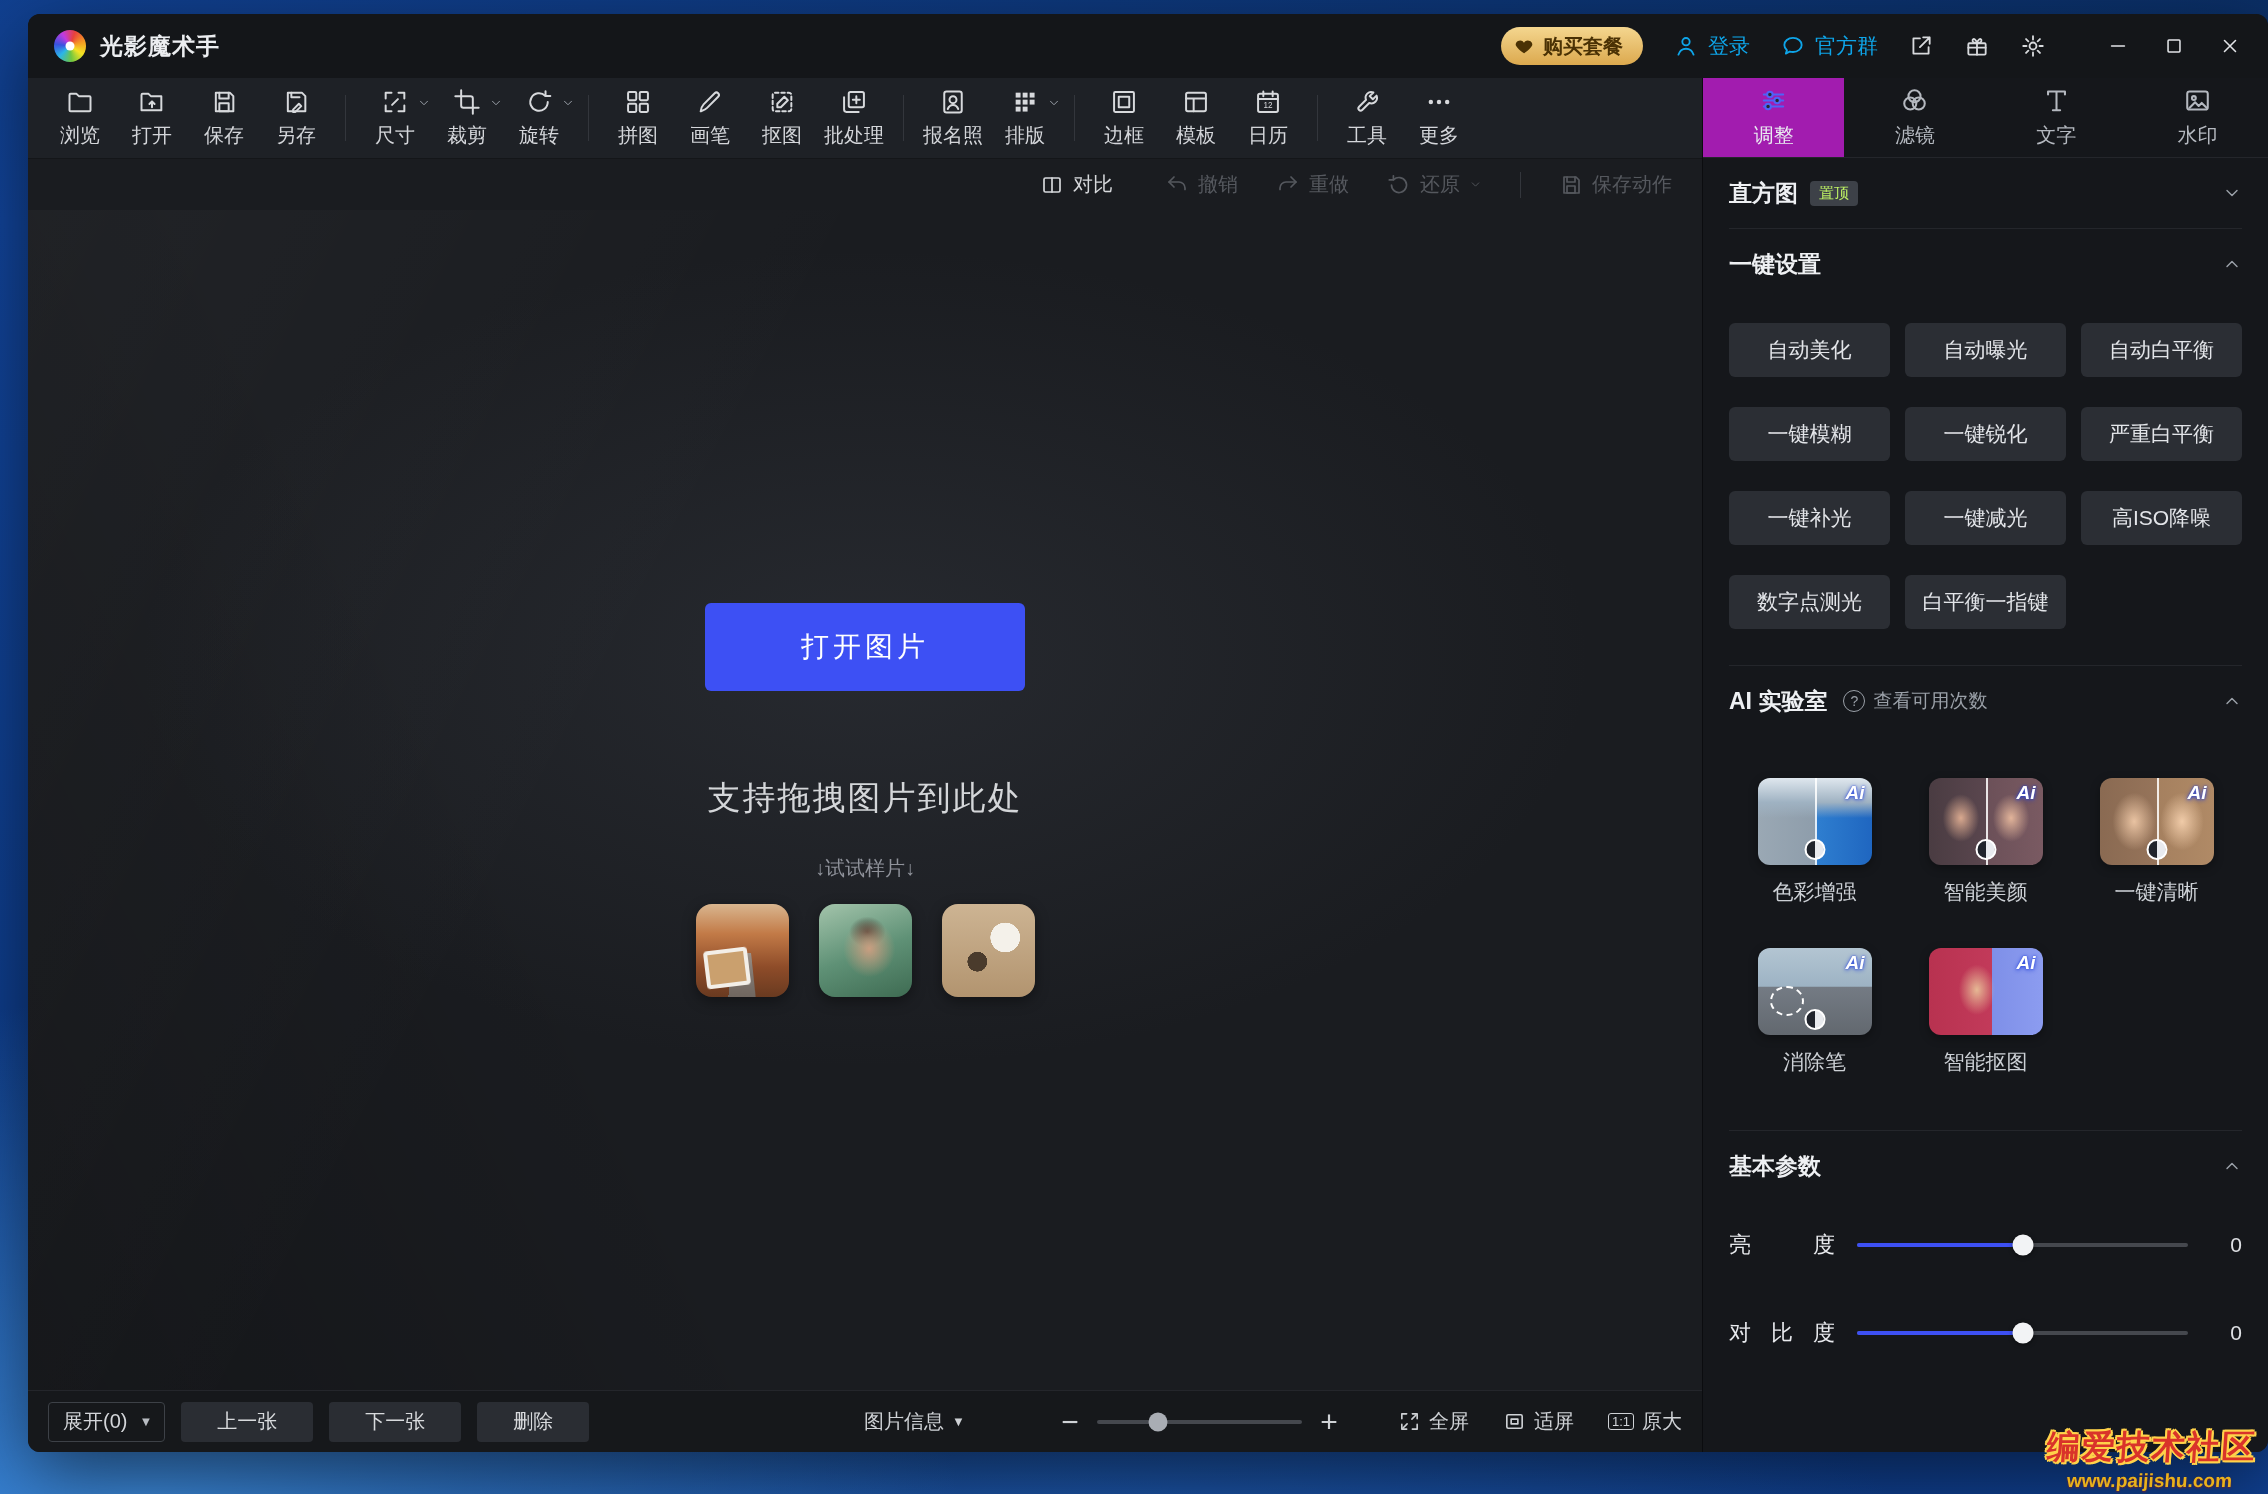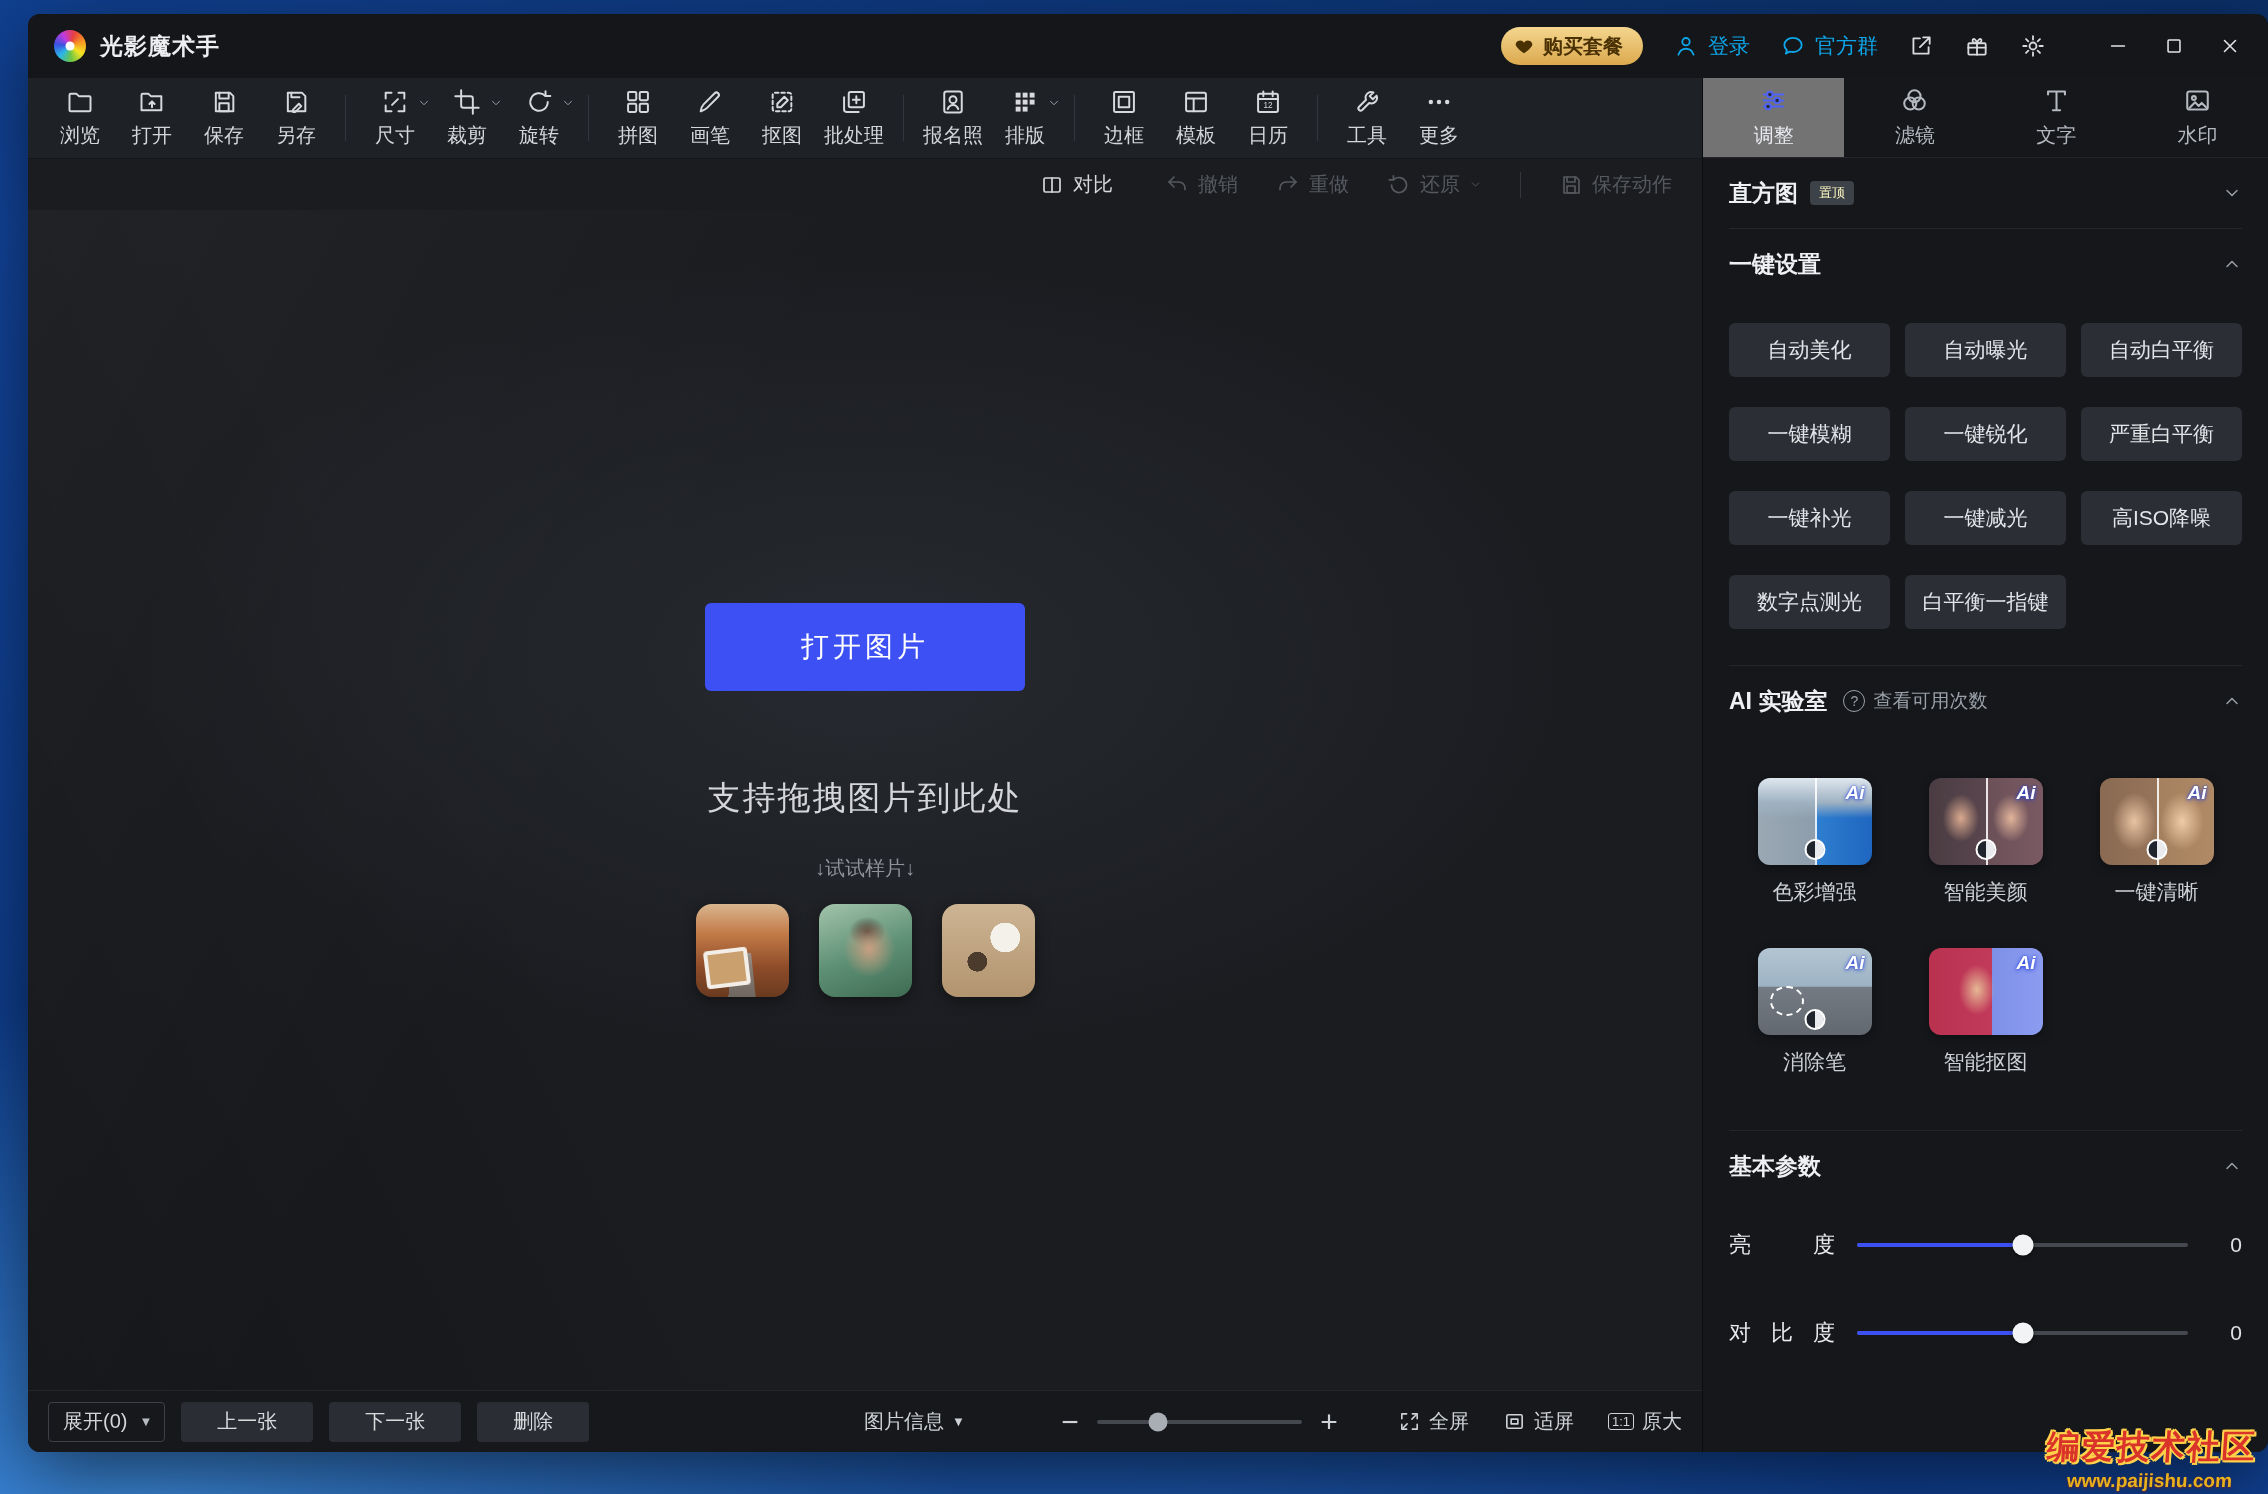--- a/index.html
+++ b/index.html
@@ -110,29 +110,29 @@
   .viewmodes{display:flex;align-items:center;gap:34px;margin-left:52px}
   .viewmode{display:flex;align-items:center;gap:8px;color:#cfd2d6}
   .viewmode svg{width:23px;height:23px}
   .ratio-chip{border:1.6px solid #cfd2d6;border-radius:3px;font-size:13px;padding:1px 3px;line-height:1}
 
   
   .tabs{height:80px;flex:0 0 80px;display:flex;border-bottom:1px solid #24262b}
   .tab{flex:1;display:flex;flex-direction:column;align-items:center;justify-content:center;gap:7px;
     font-size:20px;color:#b4b8bf}
   .tab svg{width:29px;height:29px}
-  .tab.active{background:#737373;color:#e9ebf0}
+  .tab.active{background:#a21caf;color:#e9ebf0}
   .tab.active svg{color:#4f63f7}
   .sections{flex:1;padding:0 26px;overflow:hidden;display:flex;flex-direction:column}
   .sec-head{height:70px;display:flex;align-items:center;gap:12px;font-size:23px;font-weight:700;color:#eef0f3}
   .sec-head .chev{margin-left:auto;color:#9aa0a8}
   .sec-head .chev svg{width:20px;height:20px}
   .section{border-bottom:1px solid #24262b}
   .section:last-child{border-bottom:none}
-  .badge-top{font-size:13px;font-weight:400;color:#fef9c3;background:#3d4148;border-radius:4px;padding:3px 9px}
+  .badge-top{font-size:15px;font-weight:400;color:#bef264;background:#3d4148;border-radius:4px;padding:3px 9px}
   .usage{display:flex;align-items:center;gap:8px;font-size:19px;font-weight:400;color:#9aa0a8;margin-left:4px}
   .help-dot{width:22px;height:22px;border:1.6px solid #9aa0a8;border-radius:50%;
     display:flex;align-items:center;justify-content:center;font-size:14px;color:#9aa0a8}
 
   .okgrid{display:grid;grid-template-columns:repeat(3,1fr);gap:30px 15px;margin:24px 0 36px}
   .okbtn{height:54px;background:#2b2e34;border-radius:6px;display:flex;align-items:center;justify-content:center;
     font-size:21px;color:#e3e5e9}
 
   .aigrid{display:grid;grid-template-columns:repeat(3,1fr);row-gap:42px;margin:42px 0 54px;justify-items:center}
   .ai-item{display:flex;flex-direction:column;align-items:center}

